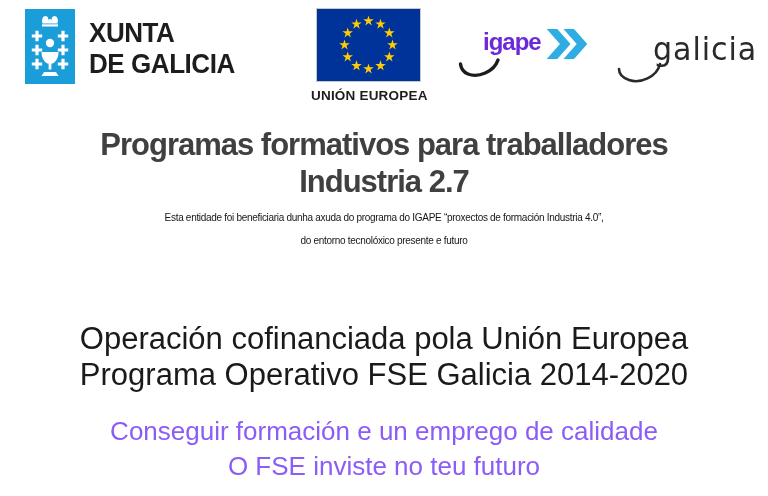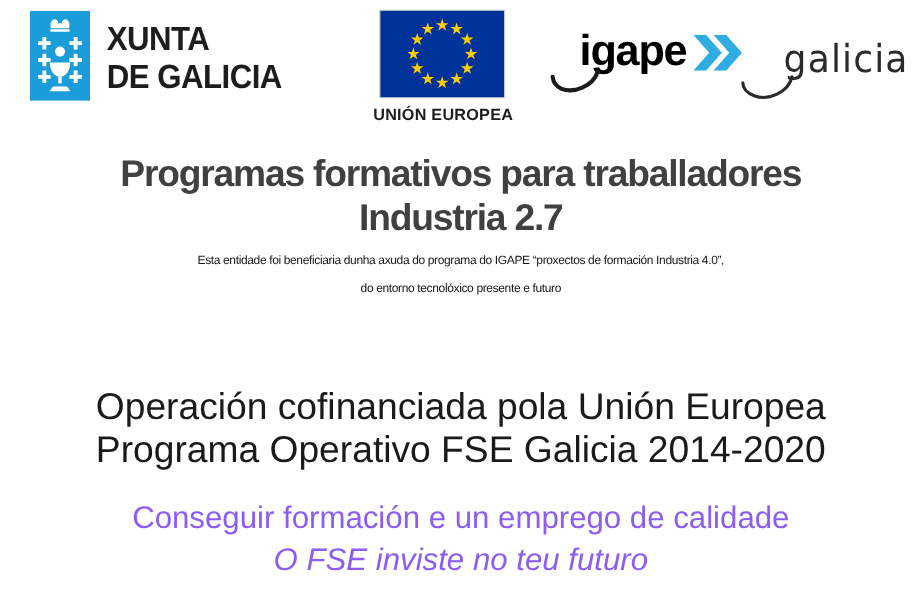--- a/index.html
+++ b/index.html
@@ -20,40 +20,40 @@
     white-space:nowrap;
   }
   .eu-logo{left:296px;top:8px;width:114px;text-align:right;}
   .eu-flag{display:block;margin:0 auto;width:105px;height:74px;}
   .eu-caption{
     margin-top:6px;font-weight:700;font-size:13.5px;color:#1d1d1b;
     letter-spacing:0.2px;white-space:nowrap;
   }
   .igape-logo{left:468px;top:24px;display:flex;align-items:flex-start;}
   .igape-word{
-    font-weight:700;font-size:36px;line-height:36px;color:#000000;
+    font-weight:700;font-size:24px;line-height:36px;color:#6d28d9;
     letter-spacing:-1px;white-space:nowrap;
   }
   .igape-chevrons{display:block;width:42px;height:30px;margin-left:5px;margin-top:5px;}
   .igape-swash{position:absolute;left:-10px;top:34px;width:42px;height:24px;}
   .galicia-logo{left:638px;top:30px;}
   .galicia-word{
     font-family:"DejaVu Sans","Liberation Sans",sans-serif;
     font-weight:400;font-size:32px;line-height:38px;color:#2a2a28;
     letter-spacing:1px;transform:scaleX(0.94);transform-origin:left top;
     white-space:nowrap;
   }
   .galicia-swash{position:absolute;left:-22px;top:32px;width:46px;height:26px;}
   
   .center-block{position:absolute;left:0;width:768px;text-align:center;}
   .title{top:126px;font-weight:700;font-size:31px;line-height:37px;color:#404040;letter-spacing:-1px;}
   .intro{top:206px;font-weight:400;font-size:10px;line-height:23px;color:#161616;letter-spacing:-0.3px;}
   .cofinance{top:284px;font-weight:400;font-size:31px;line-height:36px;color:#1a1a1a;margin-top:37px;}
   .closing{top:414px;font-weight:400;font-size:26px;line-height:35px;color:#8b5cf6;}
-  .closing .italic-line{font-style:italic;}
+  .closing .italic-line{}
 </style>
 </head>
 <body>
 
 <div class="page">
 
   <div class="logo xunta-logo">
     <svg class="xunta-emblem" viewBox="0 0 50 75">
       <rect x="0" y="0" width="50" height="75" fill="#1a9dd9"></rect>
       <g fill="#ffffff">

